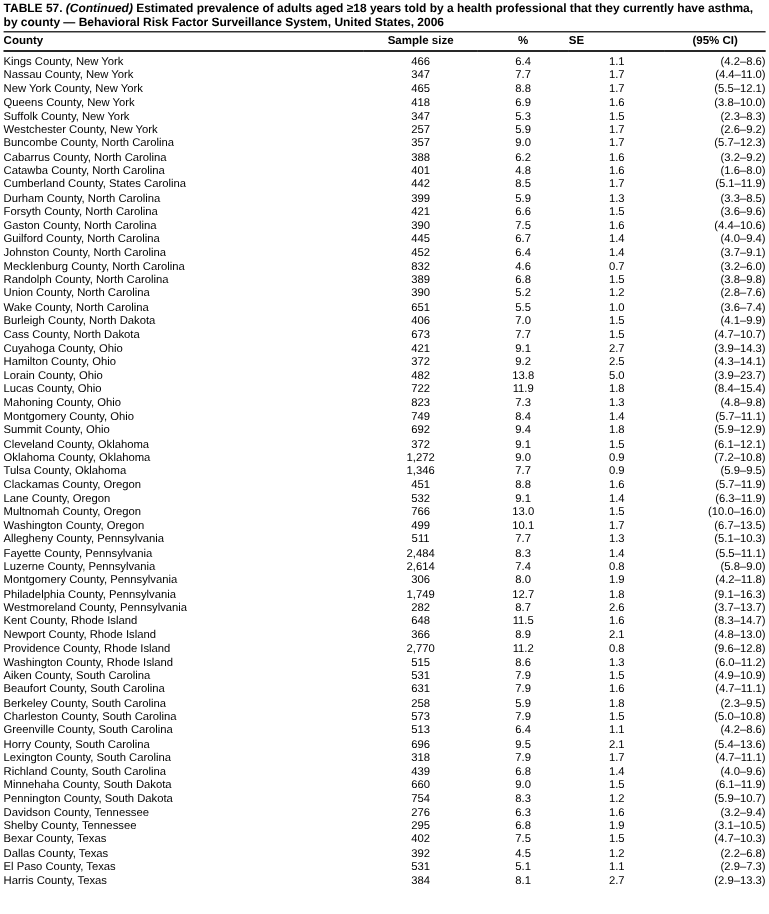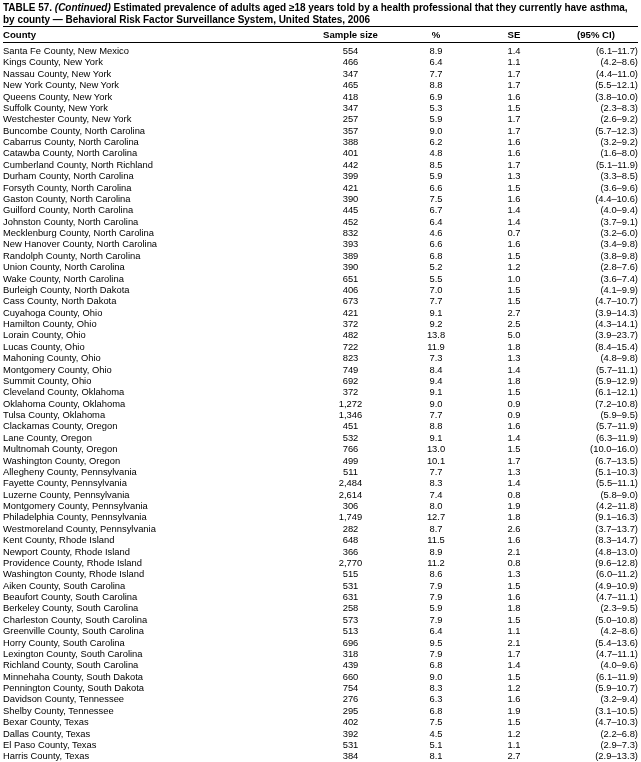--- a/index.html
+++ b/index.html
@@ -71,21 +71,21 @@
   table.data thead th {
     font-weight: bold;
     font-size: 9.6px;
     padding: 1.5px 0 2px 0;
     vertical-align: bottom;
     white-space: nowrap;
   }
   th.h-county { text-align: left; padding-left: 1px; }
   th.h-sample { text-align: center; }
   th.h-pct    { text-align: center; }
-  th.h-se     { text-align: center; }
+  th.h-se     { text-align: left; }
   th.h-ci     { text-align: center; padding-right: 4px; }
 
   table.data tbody td {
     padding: 0;
     vertical-align: baseline;
     white-space: nowrap;
     font-size: 9.4px;
     height: 11.38px;
   }
   td.d-county { text-align: left;  padding-left: 1px; }
@@ -119,27 +119,20 @@
       <tr>
         <th class="h-county" style="border-bottom: 1px solid rgb(0, 0, 0);">County</th>
         <th class="h-sample" style="border-bottom: 1px solid rgb(0, 0, 0);">Sample size</th>
         <th class="h-pct" style="border-bottom: 1px solid rgb(0, 0, 0);">%</th>
         <th class="h-se" style="border-bottom: 1px solid rgb(0, 0, 0);">SE</th>
         <th class="h-ci" style="border-bottom: 1px solid rgb(0, 0, 0);">(95% CI)</th>
       </tr>
     </thead>
     <tbody id="table-body">
         <tr>
-          <td class="d-county">Santa Fe County, New Mexico</td>
-          <td class="d-sample">554</td>
-          <td class="d-pct">8.9</td>
-          <td class="d-se">1.4</td>
-          <td class="d-ci">(6.1–11.7)</td>
-        </tr>
-        <tr>
           <td class="d-county">Kings County, New York</td>
           <td class="d-sample">466</td>
           <td class="d-pct">6.4</td>
           <td class="d-se">1.1</td>
           <td class="d-ci">(4.2–8.6)</td>
         </tr>
         <tr>
           <td class="d-county">Nassau County, New York</td>
           <td class="d-sample">347</td>
           <td class="d-pct">7.7</td>
@@ -189,21 +182,21 @@
           <td class="d-ci">(3.2–9.2)</td>
         </tr>
         <tr>
           <td class="d-county">Catawba County, North Carolina</td>
           <td class="d-sample">401</td>
           <td class="d-pct">4.8</td>
           <td class="d-se">1.6</td>
           <td class="d-ci">(1.6–8.0)</td>
         </tr>
         <tr>
-          <td class="d-county">Cumberland County, North Richland</td>
+          <td class="d-county">Cumberland County, States Carolina</td>
           <td class="d-sample">442</td>
           <td class="d-pct">8.5</td>
           <td class="d-se">1.7</td>
           <td class="d-ci">(5.1–11.9)</td>
         </tr>
         <tr>
           <td class="d-county">Durham County, North Carolina</td>
           <td class="d-sample">399</td>
           <td class="d-pct">5.9</td>
           <td class="d-se">1.3</td>
@@ -238,27 +231,20 @@
           <td class="d-ci">(3.7–9.1)</td>
         </tr>
         <tr>
           <td class="d-county">Mecklenburg County, North Carolina</td>
           <td class="d-sample">832</td>
           <td class="d-pct">4.6</td>
           <td class="d-se">0.7</td>
           <td class="d-ci">(3.2–6.0)</td>
         </tr>
         <tr>
-          <td class="d-county">New Hanover County, North Carolina</td>
-          <td class="d-sample">393</td>
-          <td class="d-pct">6.6</td>
-          <td class="d-se">1.6</td>
-          <td class="d-ci">(3.4–9.8)</td>
-        </tr>
-        <tr>
           <td class="d-county">Randolph County, North Carolina</td>
           <td class="d-sample">389</td>
           <td class="d-pct">6.8</td>
           <td class="d-se">1.5</td>
           <td class="d-ci">(3.8–9.8)</td>
         </tr>
         <tr>
           <td class="d-county">Union County, North Carolina</td>
           <td class="d-sample">390</td>
           <td class="d-pct">5.2</td>

